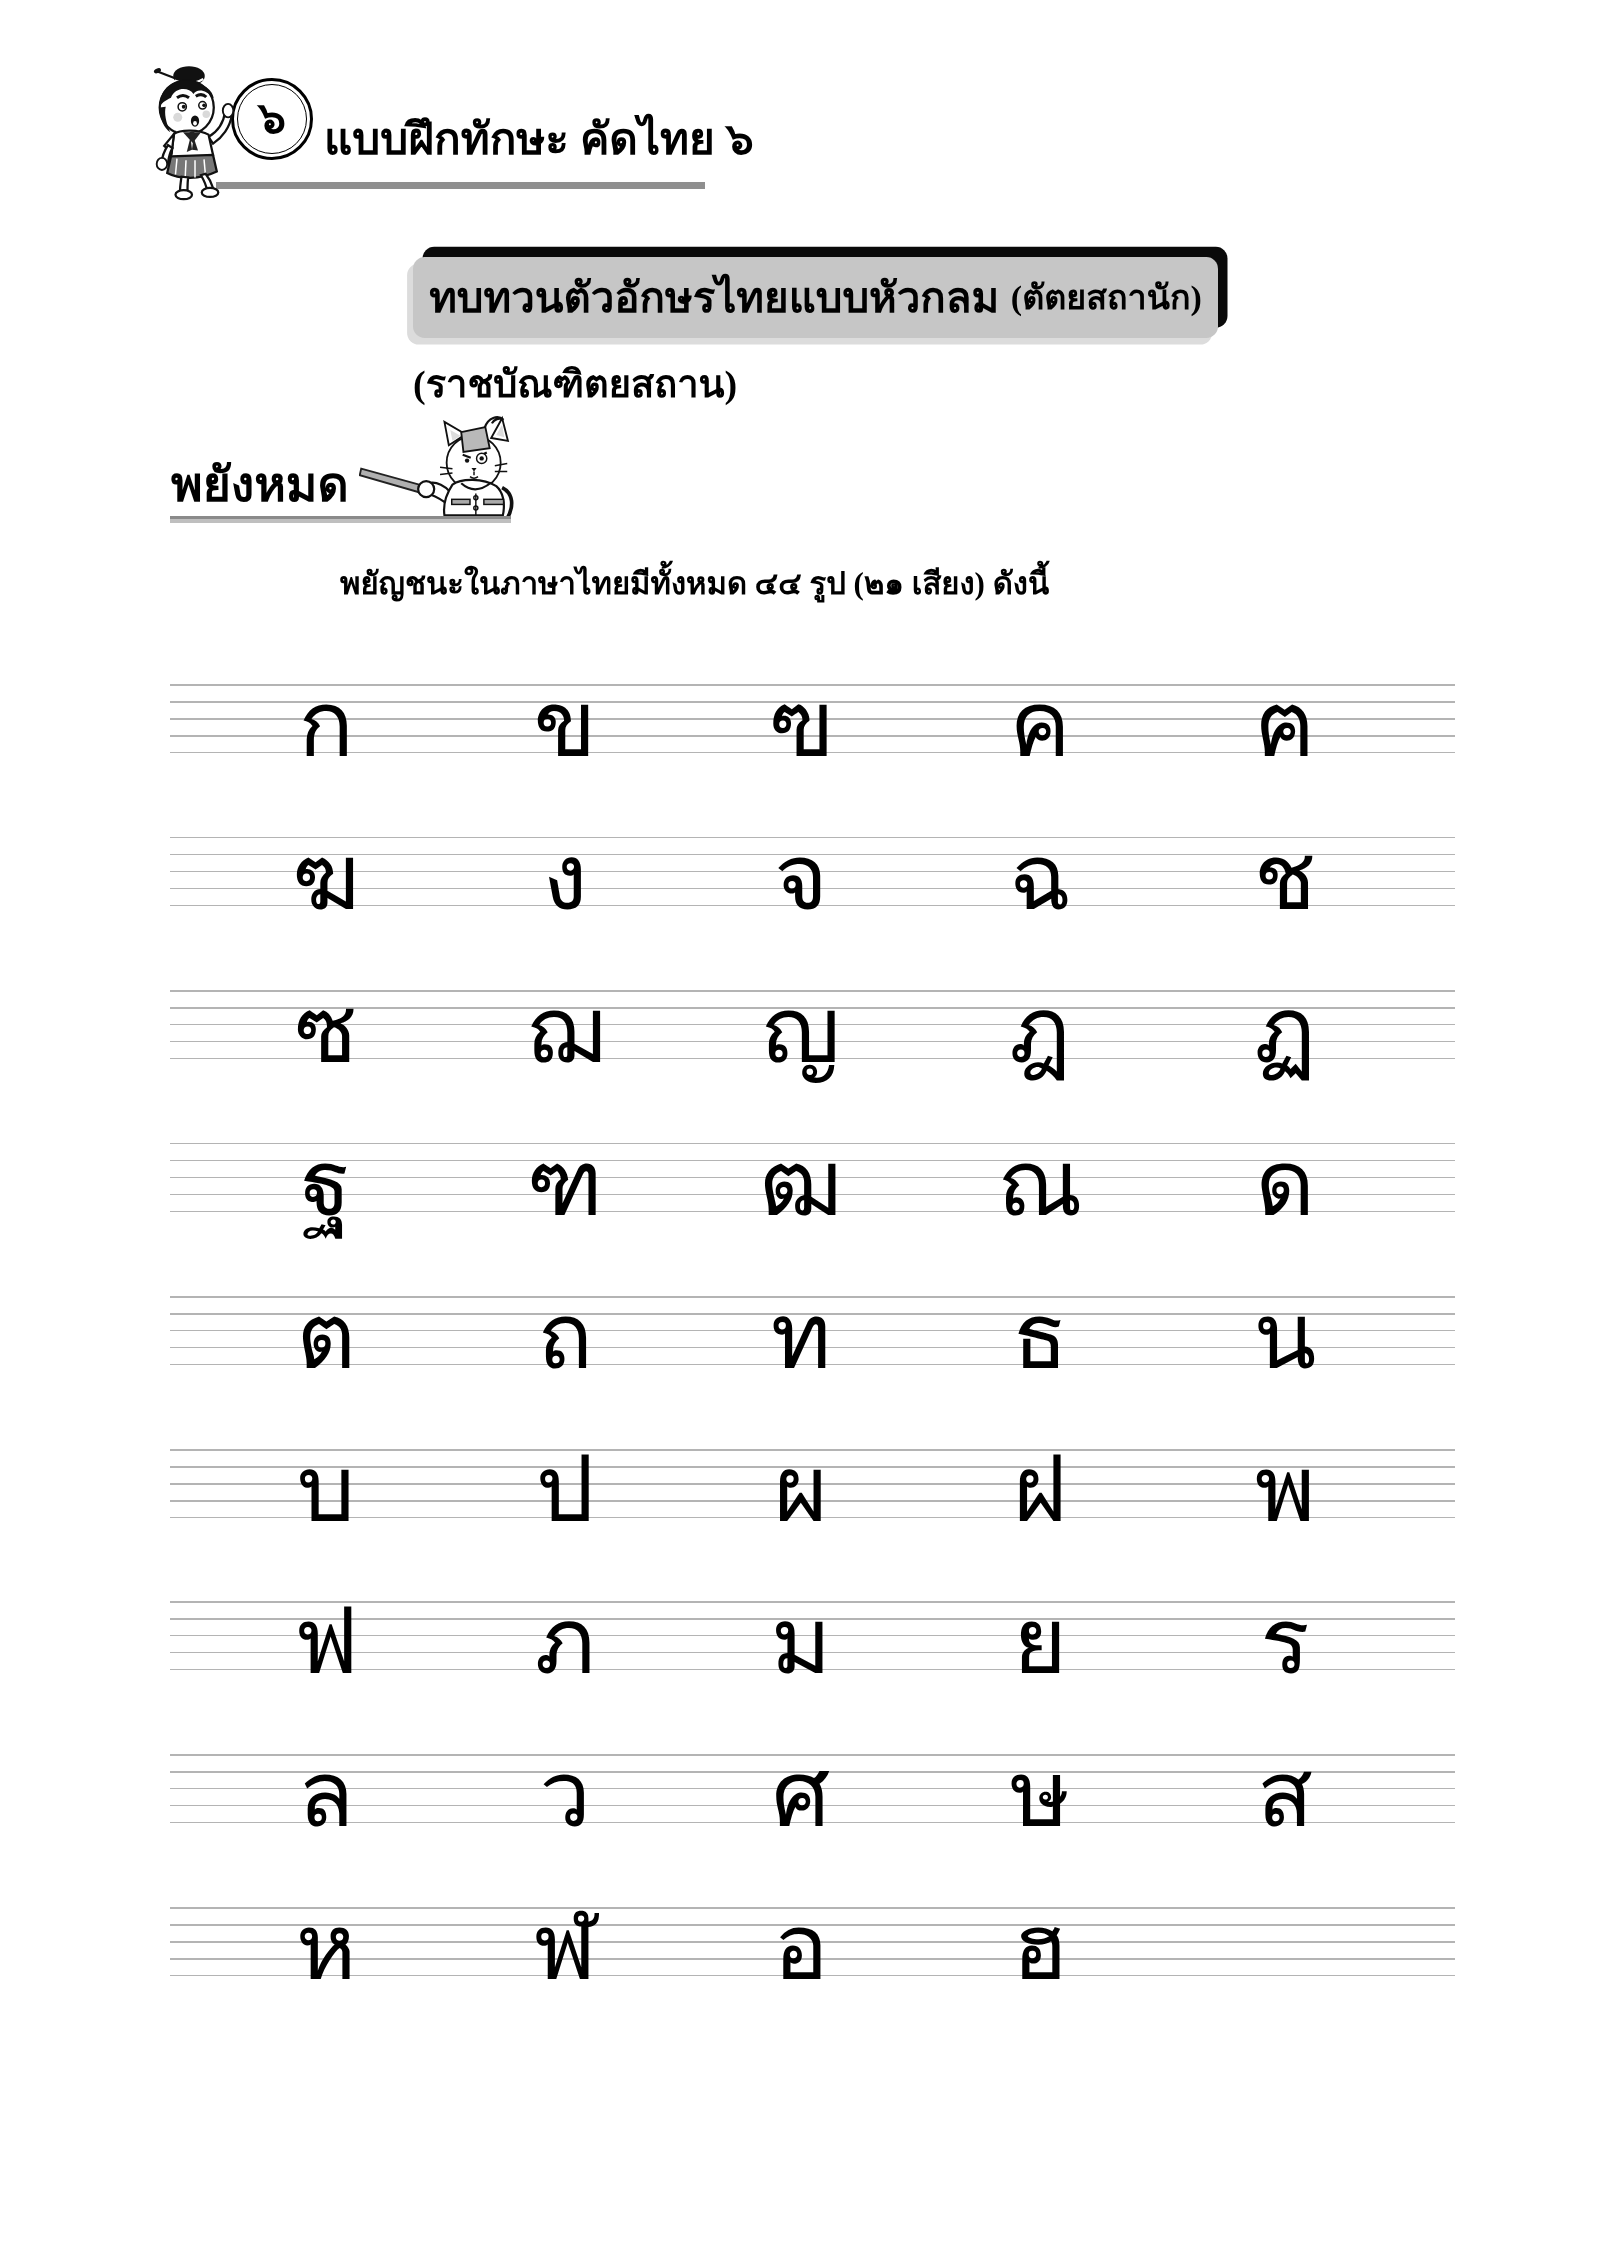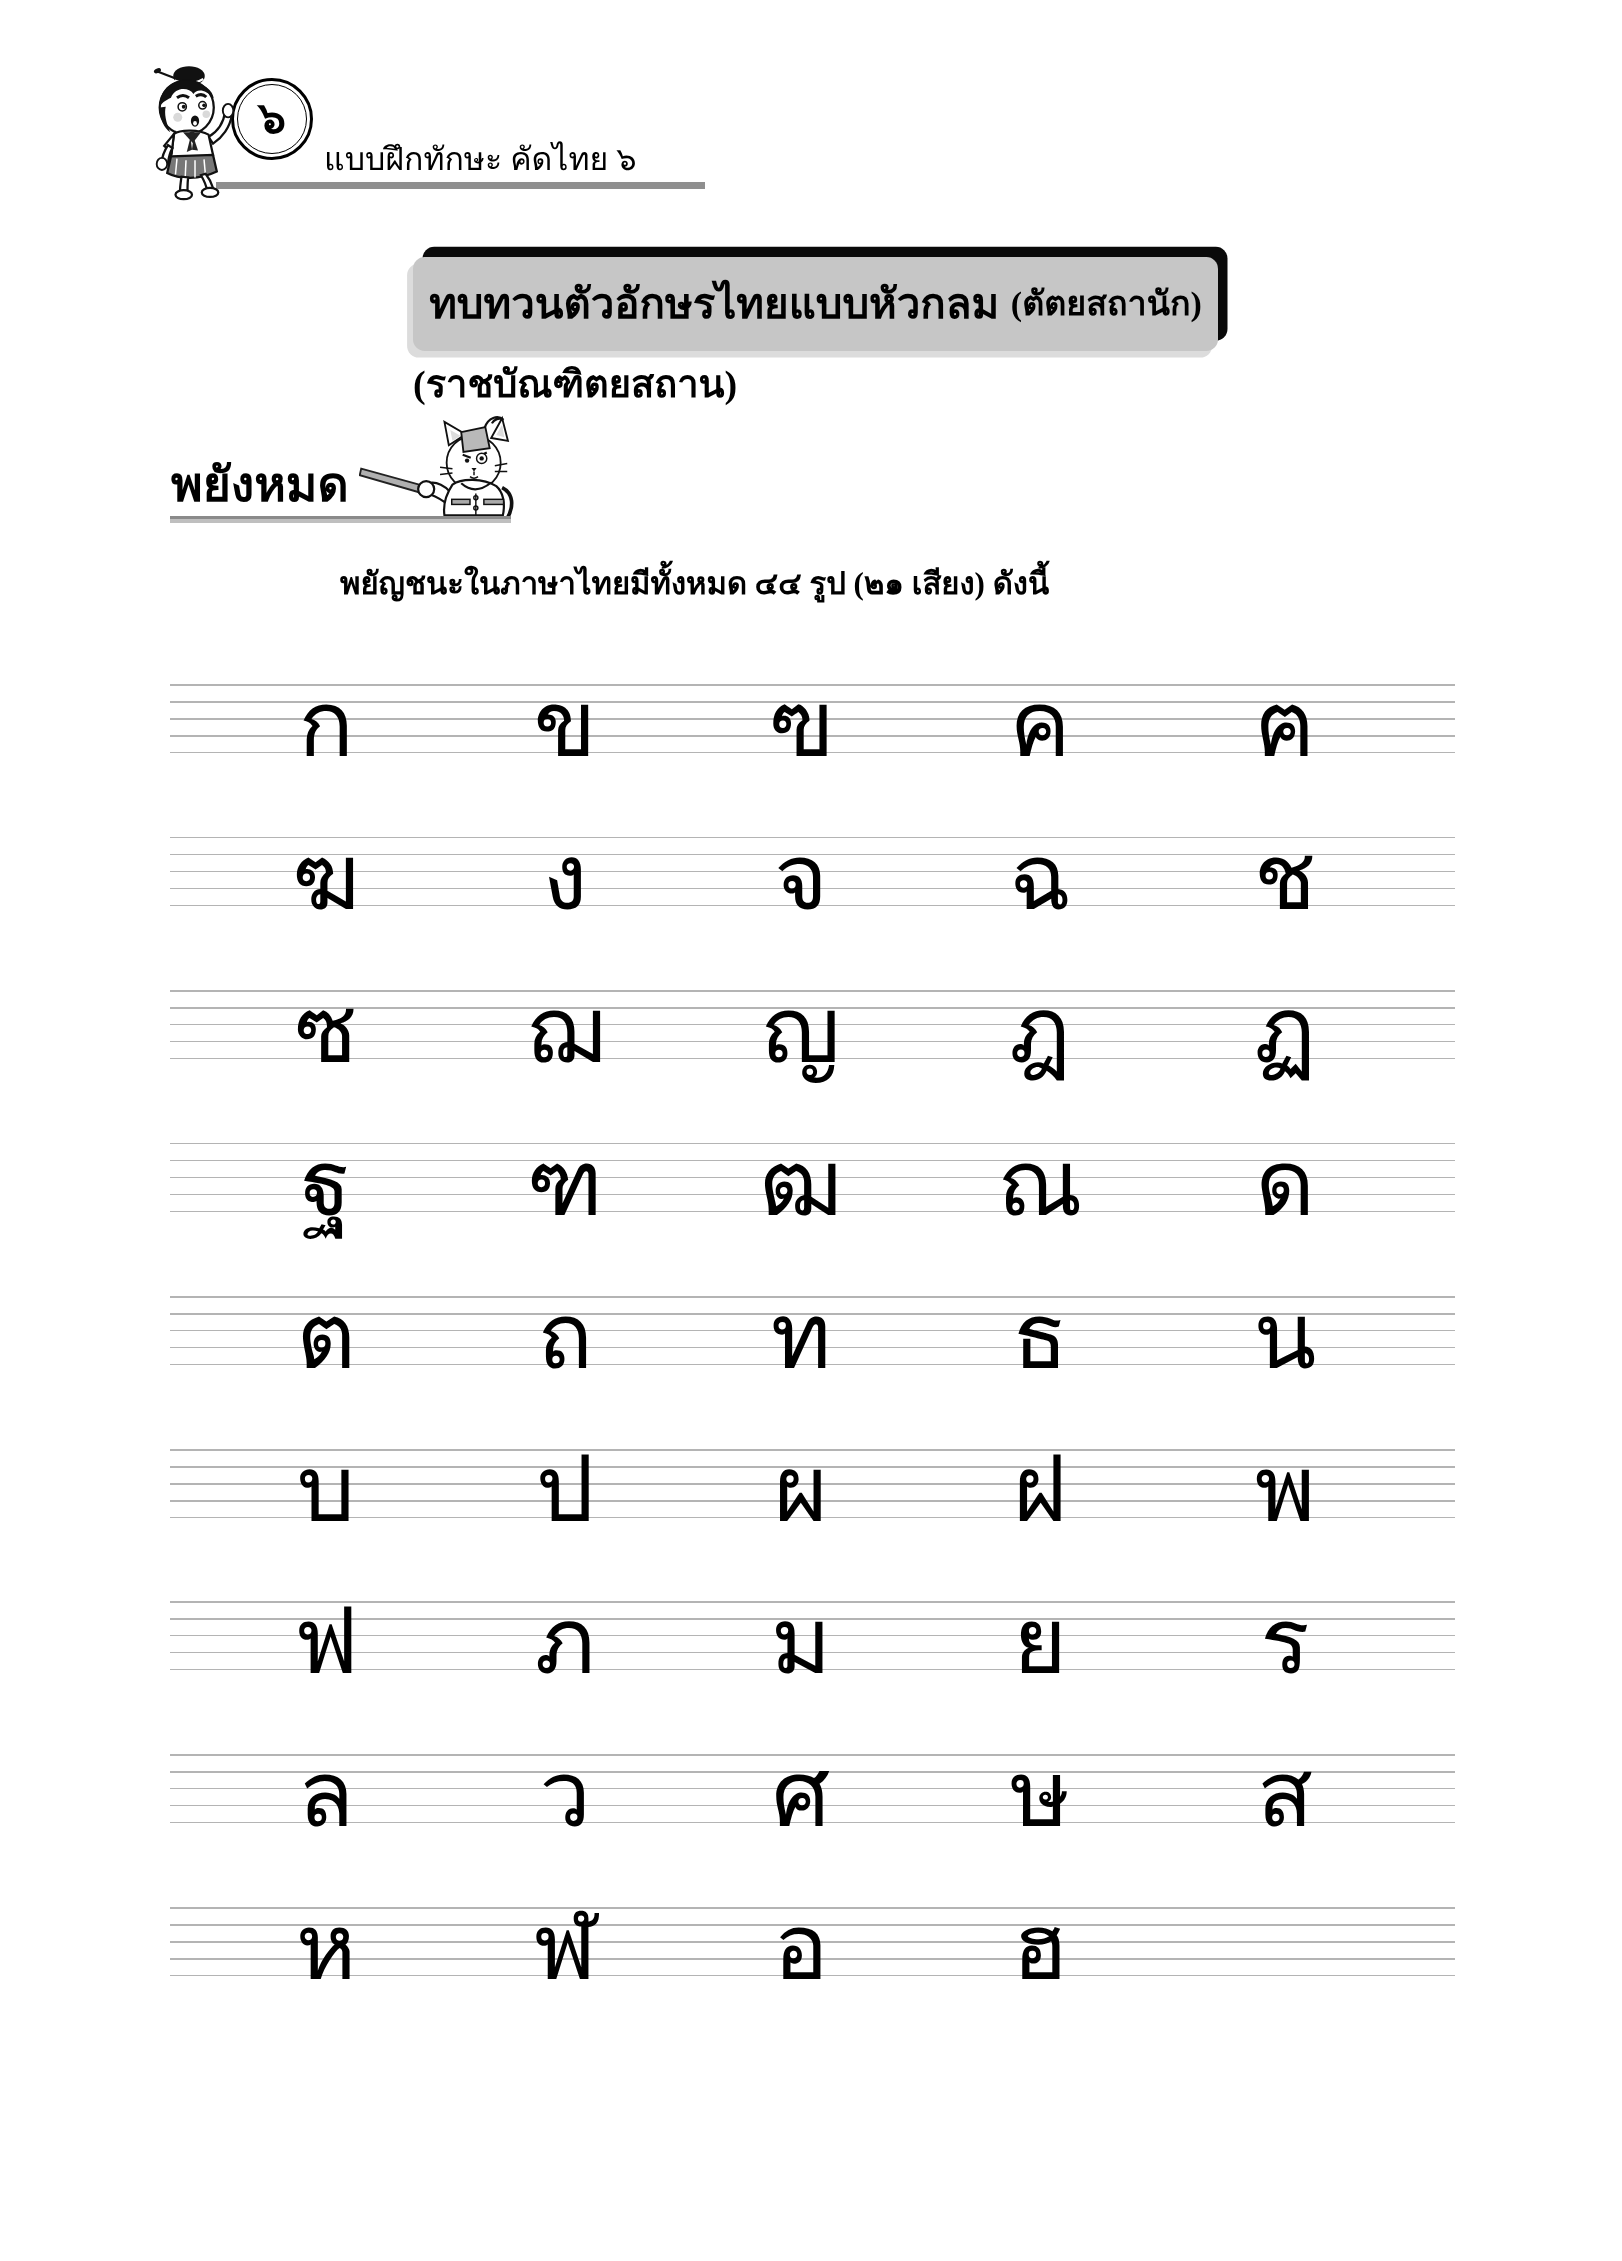--- a/index.html
+++ b/index.html
@@ -16,29 +16,29 @@
     position:absolute;left:231px;top:78px;width:82px;height:82px;
     border:3.7px solid #000;border-radius:50%;background:#fff;box-sizing:border-box;z-index:1;
   }
   .badge-inner{
     position:absolute;inset:2.9px;border:1.5px solid #000;border-radius:50%;
     display:flex;align-items:center;justify-content:center;
   }
   .badge-num{font-size:44px;font-weight:bold;line-height:1;}
   .boy-svg{position:absolute;left:145px;top:64px;width:91px;height:139px;z-index:2;}
   .header-title{
-    position:absolute;left:324px;top:141px;
-    font-size:32px;font-weight:normal;line-height:1.15;white-space:nowrap;
+    position:absolute;left:324px;top:115px;
+    font-size:44px;font-weight:bold;line-height:1.15;white-space:nowrap;
   }
   .header-bar{
     position:absolute;left:216px;top:182px;width:489px;height:7.3px;background:#8f8f8f;
   }
   
   .review-box{
-    position:absolute;left:413px;top:257px;width:805px;height:94px;
+    position:absolute;left:413px;top:257px;width:805px;height:81px;
     background:#c6c6c6;border-radius:11.7px;
     box-shadow:9.5px -10.2px 0 #0a0a0a, -5.9px 6.6px 0 #dcdcdc;
     display:flex;align-items:center;justify-content:center;gap:11.7px;white-space:nowrap;
   }
   .review-title{font-size:42px;font-weight:bold;line-height:1;}
   .review-paren{font-size:34px;font-weight:bold;line-height:1;}
   .review-source{
     position:absolute;left:413px;top:353px;width:805px;text-align:left;
     font-size:38px;font-weight:bold;
   }

